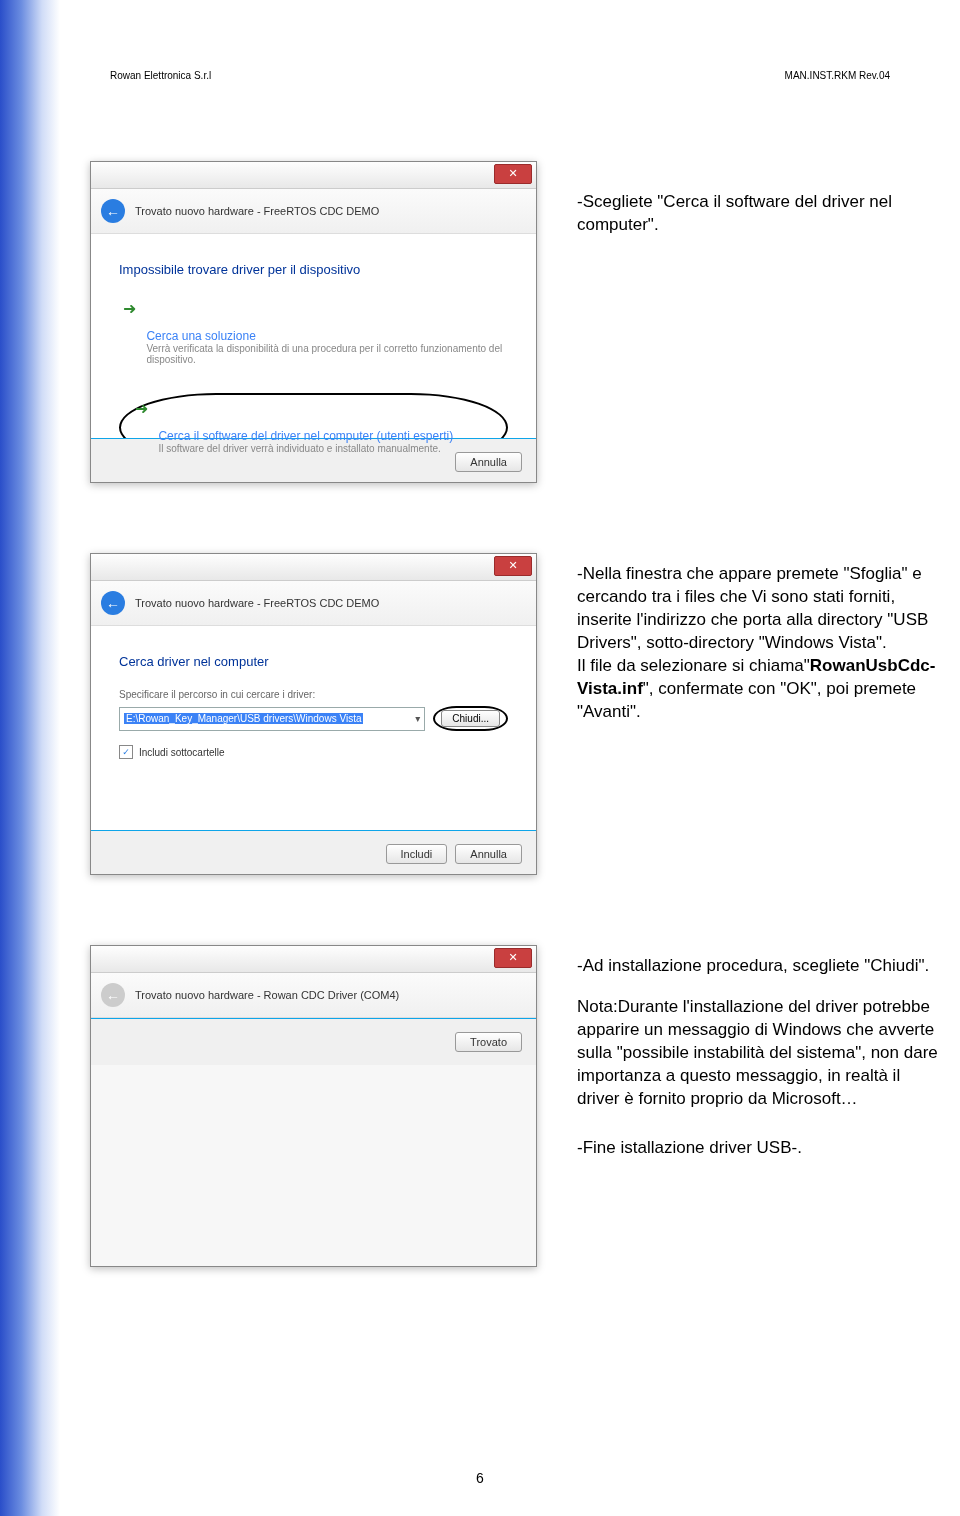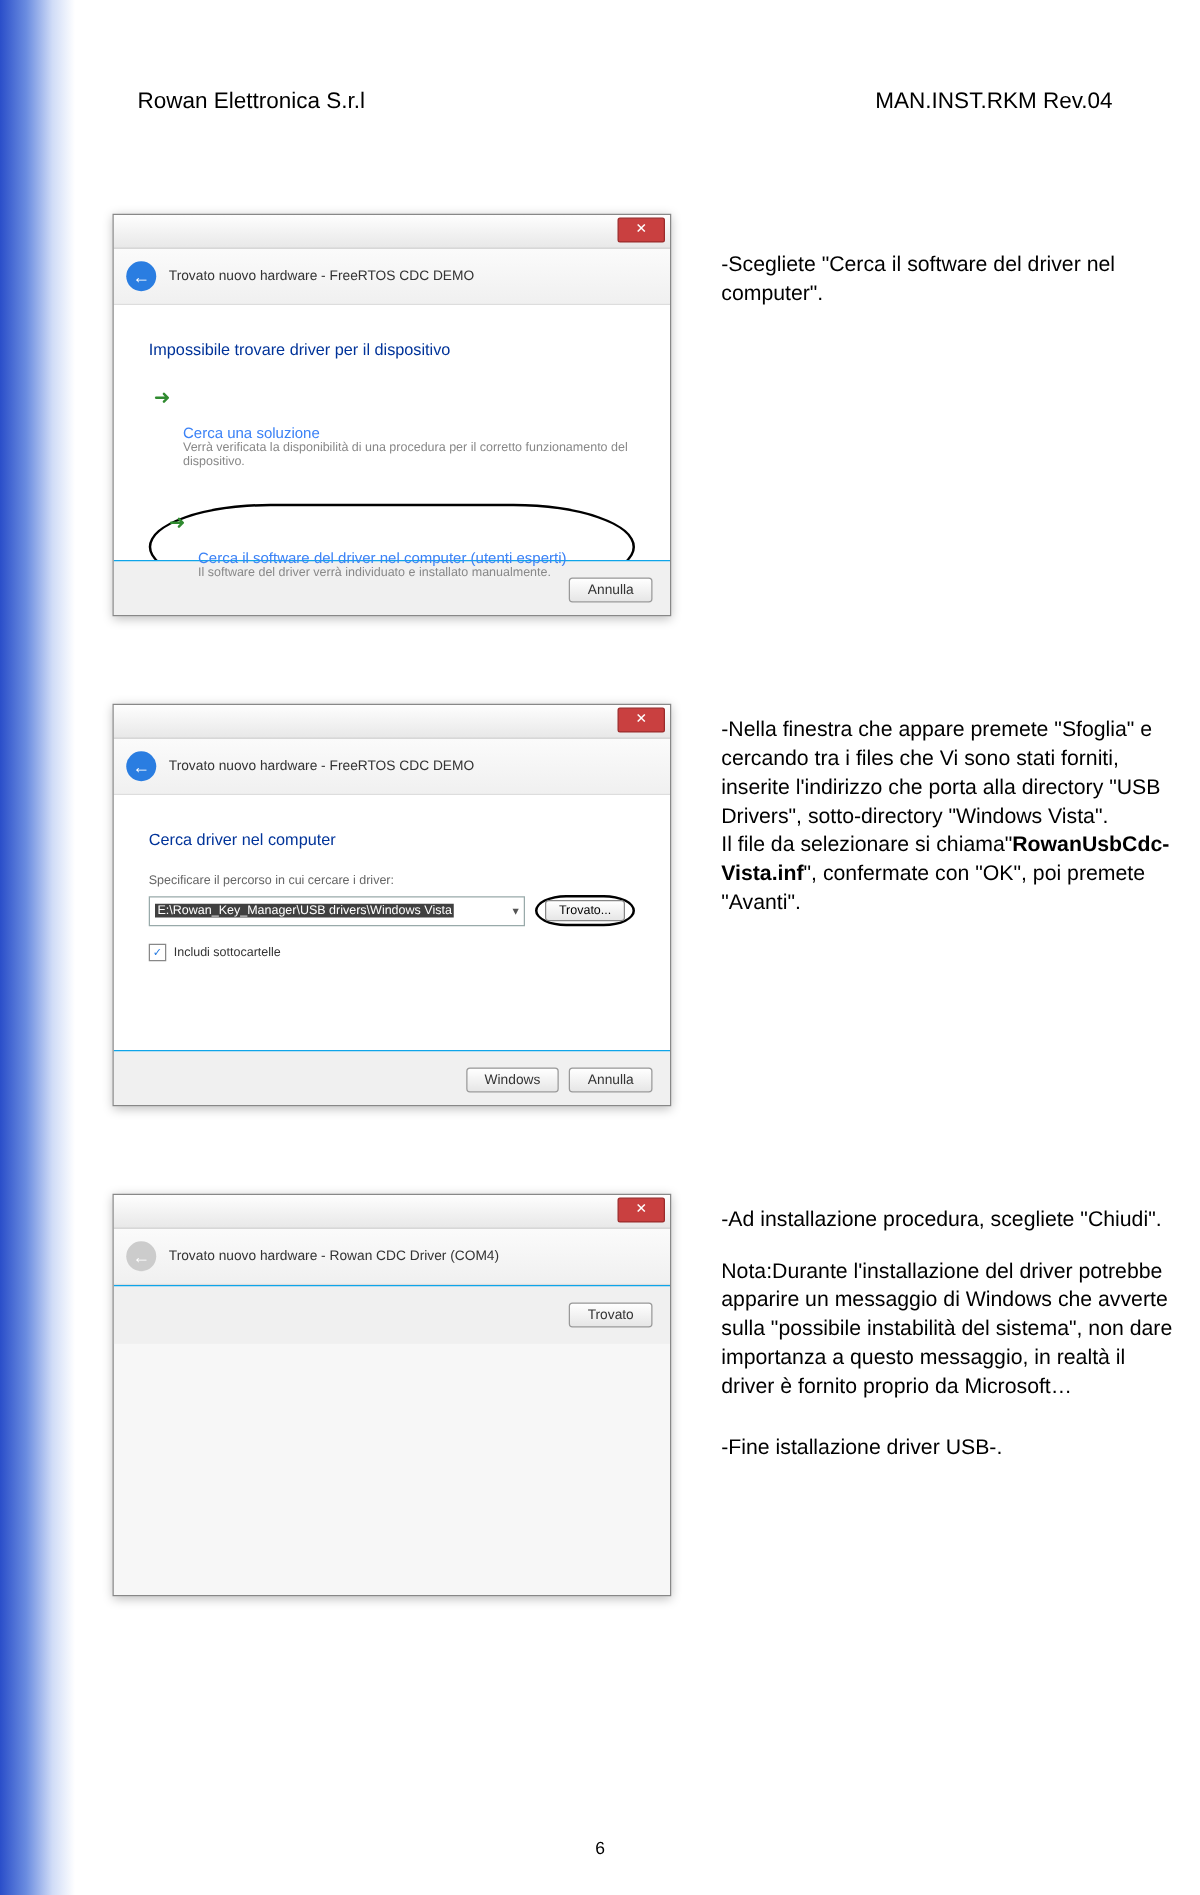--- a/index.html
+++ b/index.html
@@ -21,21 +21,21 @@
   }
   .content {
     position: relative;
     margin-left: 80px;
     padding-right: 20px;
   }
   .header {
     display: flex;
     justify-content: space-between;
     padding: 70px 50px 0 30px;
-    font-size: 18px;
+    font-size: 10px;
   }
   .section {
     display: flex;
     align-items: flex-start;
     margin-top: 70px;
     padding-left: 10px;
   }
   .screenshot {
     width: 445px;
     height: 320px;
@@ -174,21 +174,21 @@
     border: 1px solid #9aa;
     background: #fff;
     font-size: 10px;
     padding: 2px 4px;
     color: #333;
     height: 18px;
     display: flex;
     align-items: center;
   }
   .path-input .sel {
-    background: #404040;
+    background: #3b82f6;
     color: white;
     padding: 0 2px;
   }
   .sfoglia-btn {
     background: linear-gradient(to bottom, #fff, #e6e6e6);
     border: 1px solid #888;
     border-radius: 3px;
     padding: 2px 10px;
     font-size: 10px;
   }
@@ -289,30 +289,30 @@
       </div>
       <div class="win-body">
         <h3>Cerca driver nel computer</h3>
         <div class="status-subtext">Specificare il percorso in cui cercare i driver:</div>
         <div class="input-row">
           <div class="path-input">
               <span class="sel">E:\Rowan_Key_Manager\USB drivers\Windows Vista</span>
               <span style="margin-left:auto;color:#555;">▾</span>
             </div>
           <span class="sfoglia-circle">
-            <span class="sfoglia-btn">Trovato...</span>
+            <span class="sfoglia-btn">Chiudi...</span>
           </span>
         </div>
         <div class="checkbox-row">
           <span class="cb">✓</span>
           <span>Includi sottocartelle</span>
         </div>
       </div>
       <div class="win-footer">
-        <div class="win-button">Windows</div>
+        <div class="win-button">Includi</div>
         <div class="win-button">Annulla</div>
       </div>
     </div>
     <div class="text-col" style="padding-top:10px;">
       <div>-Nella finestra che appare premete "Sfoglia" e  cercando tra i files che Vi sono stati forniti, inserite l'indirizzo che porta alla directory "USB Drivers", sotto-directory "Windows Vista".</div>
       <div>
         <span>Il file da selezionare si chiama"</span><b>RowanUsbCdc-Vista.inf</b><span>", confermate con "OK", poi premete "Avanti".</span>
       </div>
     </div>
   </div>

